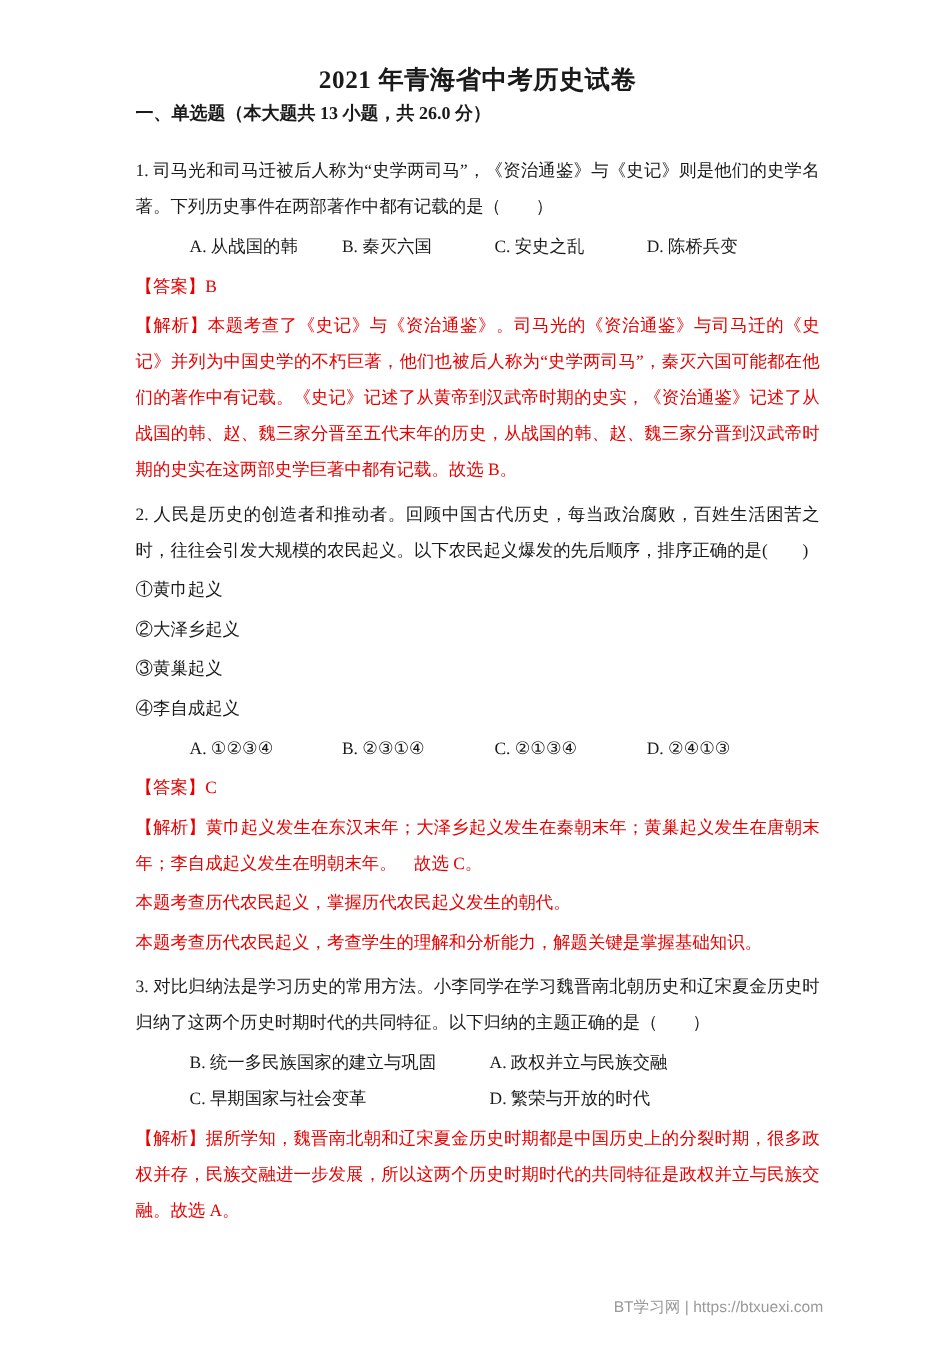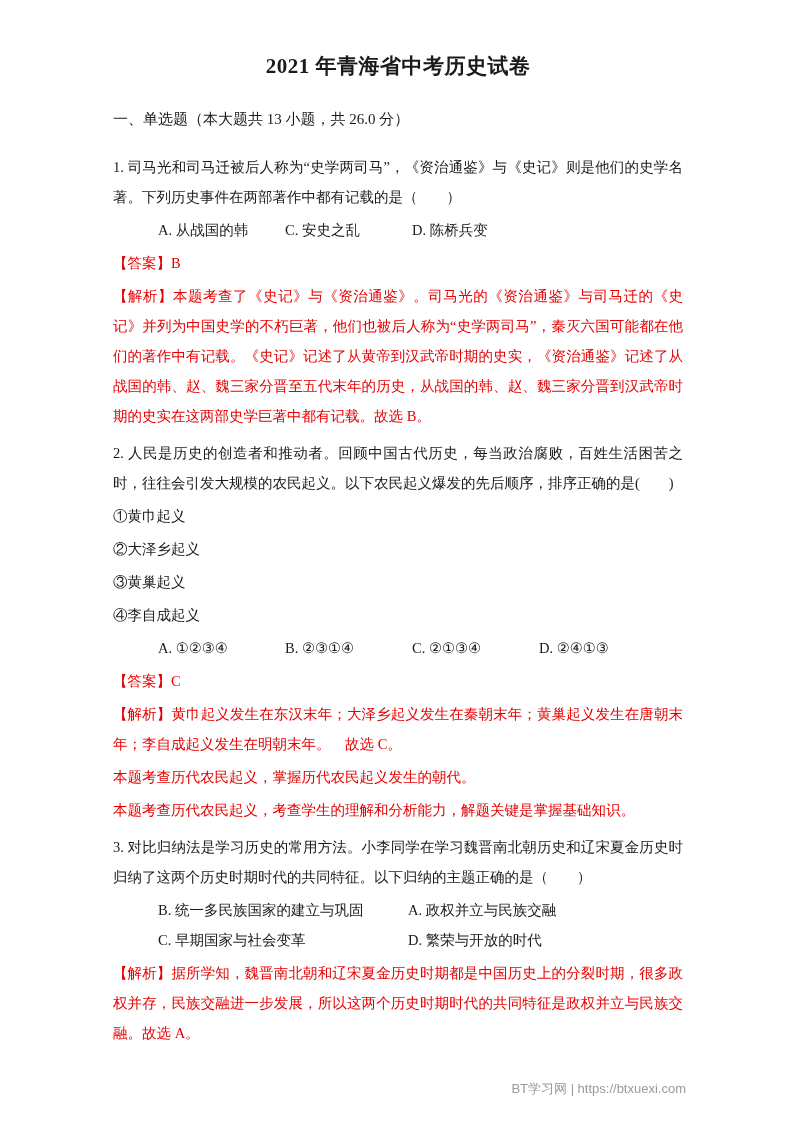--- a/index.html
+++ b/index.html
@@ -15,25 +15,24 @@
     width: 793px;
     height: 1122px;
     padding: 52px 110px 0 113px;
     position: relative;
   }
   .title {
     text-align: center;
     font-size: 21px;
     font-weight: bold;
     letter-spacing: 0.5px;
-    margin-bottom: 24px;
   }
   .section-header {
     font-size: 15px;
-    font-weight: normal;
+    font-weight: bold;
     margin-bottom: 18px;
     line-height: 30px;
   }
   .t {
     font-size: 14.5px;
     line-height: 30px;
     text-align: justify;
     margin-bottom: 3px;
   }
   .q-start { margin-top: 7px; }
@@ -70,20 +69,21 @@
 
 <div class="page">
 
   <h1 class="title">2021 年青海省中考历史试卷</h1>
 
   <div class="section-header">一、单选题（本大题共 13 小题，共 26.0 分）</div>
 
   <p class="t q-start">1. 司马光和司马迁被后人称为“史学两司马”，《资治通鉴》与《史记》则是他们的史学名著。下列历史事件在两部著作中都有记载的是（　　）</p>
   <div class="options-row">
     <span class="opt">A.  从战国的韩</span>
+    <span class="opt">B.  秦灭六国</span>
     <span class="opt">C.  安史之乱</span>
     <span class="opt">D.  陈桥兵变</span>
   </div>
   <p class="t red">【答案】B</p>
   <p class="t red">【解析】本题考查了《史记》与《资治通鉴》。司马光的《资治通鉴》与司马迁的《史记》并列为中国史学的不朽巨著，他们也被后人称为“史学两司马”，秦灭六国可能都在他们的著作中有记载。《史记》记述了从黄帝到汉武帝时期的史实，《资治通鉴》记述了从战国的韩、赵、魏三家分晋至五代末年的历史，从战国的韩、赵、魏三家分晋到汉武帝时期的史实在这两部史学巨著中都有记载。故选 B。</p>
 
   <p class="t q-start">2. 人民是历史的创造者和推动者。回顾中国古代历史，每当政治腐败，百姓生活困苦之时，往往会引发大规模的农民起义。以下农民起义爆发的先后顺序，排序正确的是(　　)</p>
   <p class="t">①黄巾起义</p>
   <p class="t">②大泽乡起义</p>
   <p class="t">③黄巢起义</p>

